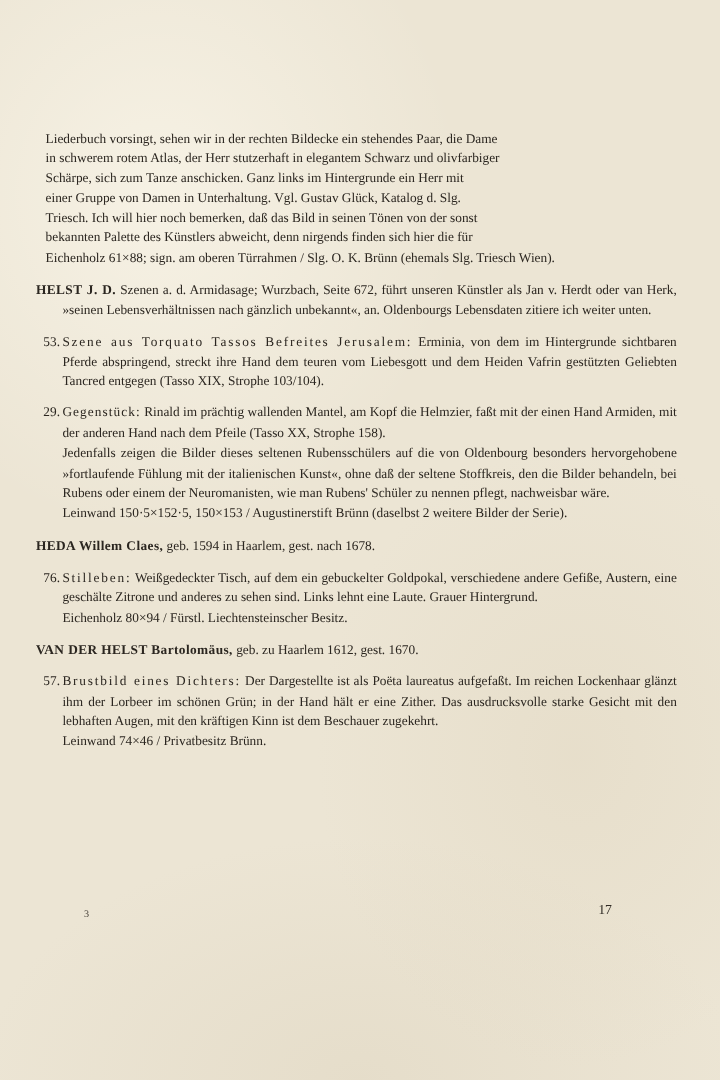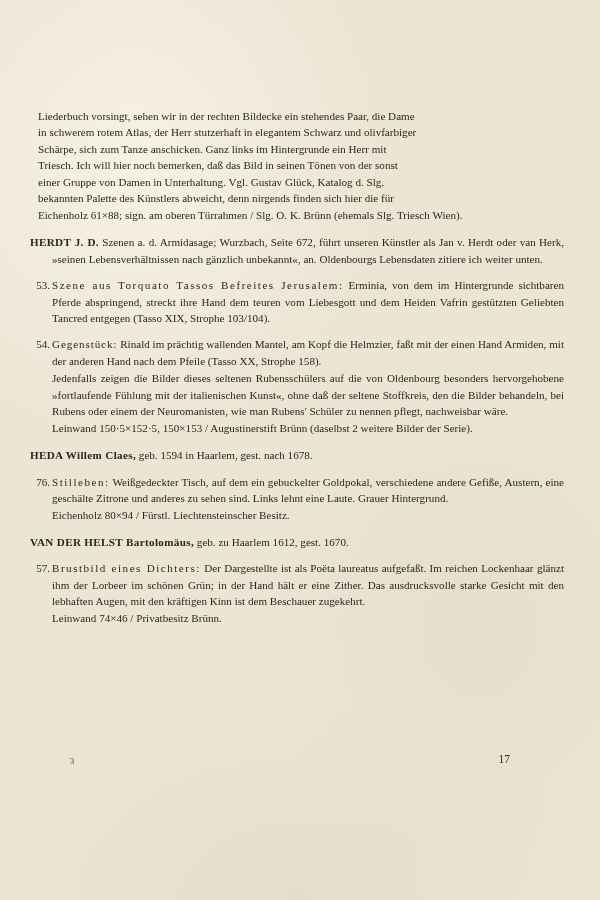--- a/index.html
+++ b/index.html
@@ -127,35 +127,35 @@
 <div class="paper-grain"></div>
 
 <div class="page">
 
   <div class="textblock">
 
     <div class="para cont">
       <span class="ln">Liederbuch vorsingt, sehen wir in der rechten Bildecke ein stehendes Paar, die Dame</span>
       <span class="ln">in schwerem rotem Atlas, der Herr stutzerhaft in elegantem Schwarz und olivfarbiger</span>
       <span class="ln">Schärpe, sich zum Tanze anschicken. Ganz links im Hintergrunde ein Herr mit</span>
+      <span class="ln">einer Gruppe von Damen in Unterhaltung. Vgl. Gustav Glück, Katalog d. Slg.</span>
       <span class="ln">Triesch. Ich will hier noch bemerken, daß das Bild in seinen Tönen von der sonst</span>
-      <span class="ln">einer Gruppe von Damen in Unterhaltung. Vgl. Gustav Glück, Katalog d. Slg.</span>
       <span class="ln">bekannten Palette des Künstlers abweicht, denn nirgends finden sich hier die für</span>
       <span class="ln">Eichenholz 61×88; sign. am oberen Türrahmen / Slg. O. K. Brünn (ehemals Slg. Triesch Wien).</span>
     </div>
 
-    <div class="para artist"><span class="nm">HERDT J. D.</span> <span>Szenen a. d. Armidasage; Wurzbach, Seite 672, führt unseren Künstler als Jan v. Herdt oder van Herk, »seinen Lebensverhältnissen nach gänzlich unbekannt«, an. Oldenbourgs Lebensdaten zitiere ich weiter unten.</span></div>
+    <div class="para artist"><span class="nm">HELST J. D.</span> <span>Szenen a. d. Armidasage; Wurzbach, Seite 672, führt unseren Künstler als Jan v. Herdt oder van Herk, »seinen Lebensverhältnissen nach gänzlich unbekannt«, an. Oldenbourgs Lebensdaten zitiere ich weiter unten.</span></div>
 
     <div class="para entry">
       <span class="num">53.</span>
       <span class="body"><span class="sp">Szene aus Torquato Tassos Befreites Jerusalem:</span> <span>Erminia, von dem im Hintergrunde sichtbaren Pferde abspringend, streckt ihre Hand dem teuren vom Liebesgott und dem Heiden Vafrin gestützten Geliebten Tancred entgegen (Tasso XIX, Strophe 103/104).</span></span>
     </div>
 
     <div class="para entry">
-      <span class="num">54.</span>
+      <span class="num">29.</span>
       <span class="body"><span class="sp-tight">Gegenstück:</span> <span>Rinald im prächtig wallenden Mantel, am Kopf die Helmzier, faßt mit der einen Hand Armiden, mit der anderen Hand nach dem Pfeile (Tasso XX, Strophe 158).</span></span>
     </div>
 
     <div class="para comment">
       <span>Jedenfalls zeigen die Bilder dieses seltenen Rubensschülers auf die von Oldenbourg besonders hervorgehobene »fortlaufende Fühlung mit der italienischen Kunst«, ohne daß der seltene Stoffkreis, den die Bilder behandeln, bei Rubens oder einem der Neuromanisten, wie man Rubens' Schüler zu nennen pflegt, nachweisbar wäre.</span>
       <span class="sub">Leinwand 150·5×152·5, 150×153 / Augustinerstift Brünn (daselbst 2 weitere Bilder der Serie).</span>
     </div>
 
     <div class="para artist"><span class="nm">HEDA Willem Claes,</span> <span>geb. 1594 in Haarlem, gest. nach 1678.</span></div>
 

